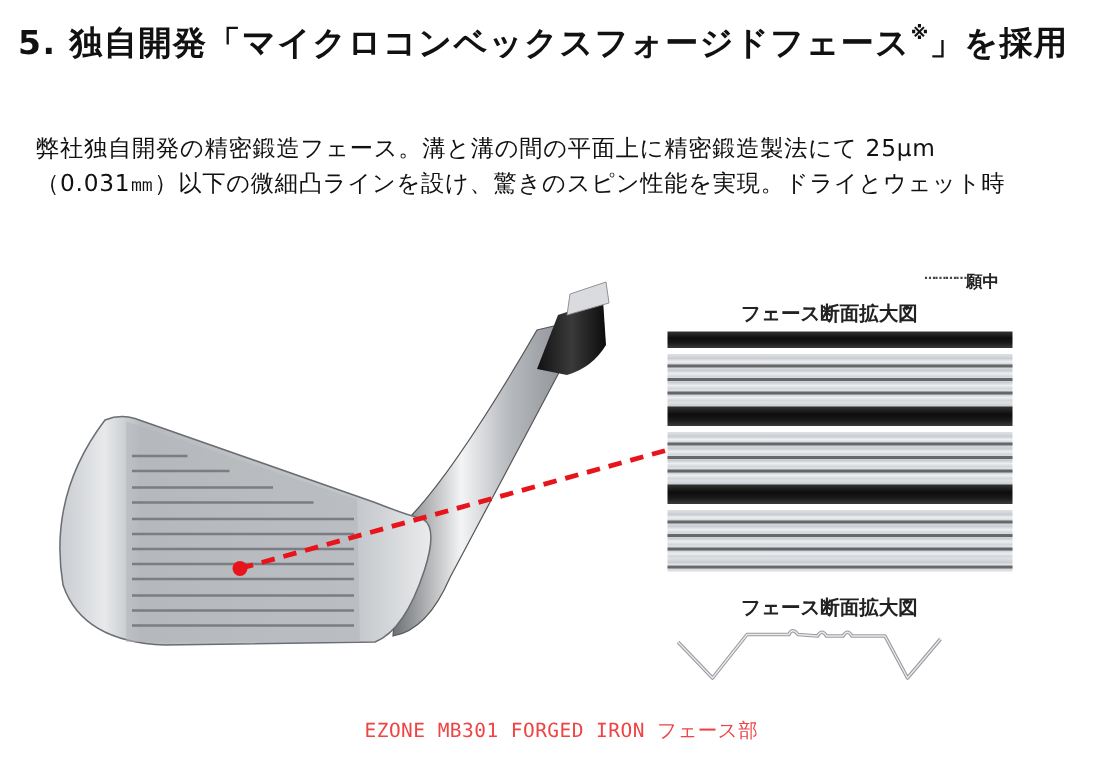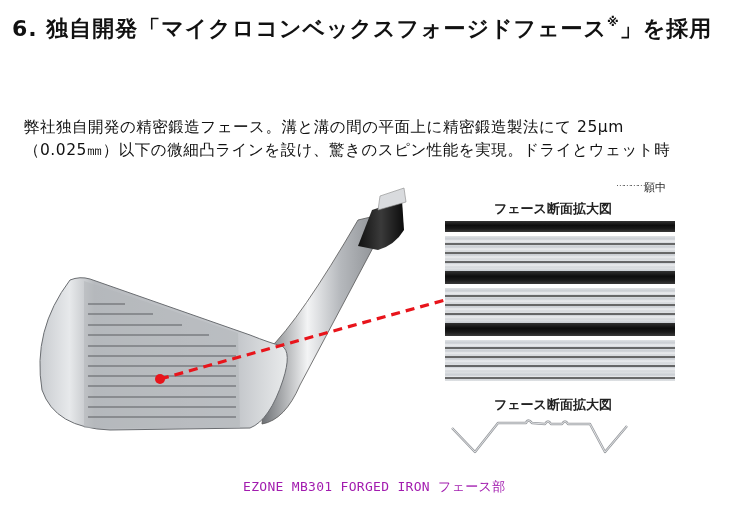--- a/index.html
+++ b/index.html
@@ -2,45 +2,45 @@
 <html><head>
   <meta charset="utf-8">
   <style>
     html, body { margin: 0; padding: 0; background: #ffffff; }
     body { width: 730px; height: 507px; position: relative; overflow: hidden;
            font-family: "DejaVu Sans", "Liberation Sans", sans-serif; color: #111; }
     .title { position: absolute; left: 12px; top: 14px; font-size: 22px; font-weight: bold;
              letter-spacing: 1px; white-space: nowrap; color: #111; }
     .title sup { font-size: 12px; vertical-align: 10px; }
     .body-text { position: absolute; left: 24px; top: 88px; width: 690px; font-size: 15.5px;
-                 line-height: 23px; letter-spacing: 0.5px; color: #111; margin-top: 28px; }
+                 line-height: 23px; letter-spacing: 0.5px; color: #111; }
     .body-text div { white-space: nowrap; }
-    .crop-label { position: absolute; left: 616px; top: 180px; font-size: 11px; color: #222; font-weight: normal; }
+    .crop-label { position: absolute; left: 616px; top: 180px; font-size: 11px; color: #222; font-weight: bold; }
     .crop-label .dots { letter-spacing: -1px; color: #444; font-size: 8px; vertical-align: 3px; }
     .zoom-title { position: absolute; font-size: 13px; font-weight: bold; color: #222; }
     .surface { position: absolute; left: 445px; top: 221px; width: 230px; height: 160px; }
     .band { position: absolute; left: 0; width: 230px; }
     .band.dark { background: linear-gradient(#333 0%, #0d0d0d 40%, #1a1a1a 70%, #3a3a3a 100%); }
     .band.light {
       background:
         repeating-linear-gradient(180deg, #dfe2e5 0px, #c9cdd2 3px, #eceef0 5px, #d3d6da 7px, #dcdfe2 8px);
     }
     .groove { position: absolute; left: 0; width: 230px; height: 2px; background: #4a4a4a; opacity: 0.8; }
     .caption { position: absolute; left: 243px; top: 478px; font-family: "DejaVu Sans Mono", "Liberation Mono", monospace;
-               font-size: 13px; color: #a21caf; letter-spacing: 0.3px; white-space: nowrap; }
+               font-size: 13px; color: #ef4444; letter-spacing: 0.3px; white-space: nowrap; }
     svg { position: absolute; overflow: visible; }
   </style>
 </head>
 <body>
 
-<div class="title"><span>6. 独自開発「マイクロコンベックスフォージドフェース</span><sup>※</sup><span>」を採用</span></div>
+<div class="title"><span>5. 独自開発「マイクロコンベックスフォージドフェース</span><sup>※</sup><span>」を採用</span></div>
 
 <div class="body-text">
   <div>弊社独自開発の精密鍛造フェース。溝と溝の間の平面上に精密鍛造製法にて 25μm</div>
-  <div>（0.025㎜）以下の微細凸ラインを設け、驚きのスピン性能を実現。ドライとウェット時</div>
+  <div>（0.031㎜）以下の微細凸ラインを設け、驚きのスピン性能を実現。ドライとウェット時</div>
 </div>
 
 <div class="crop-label"><span class="dots">⋯⋯⋯⋯</span><span>願中</span></div>
 
 <svg width="730" height="507" style="left:0;top:0;">
   <defs>
     <linearGradient id="faceGrad" x1="0" y1="0" x2="1" y2="0">
       <stop offset="0" stop-color="#c9ccd0"></stop>
       <stop offset="0.12" stop-color="#e7e9eb"></stop>
       <stop offset="0.22" stop-color="#b8bbbf"></stop>

